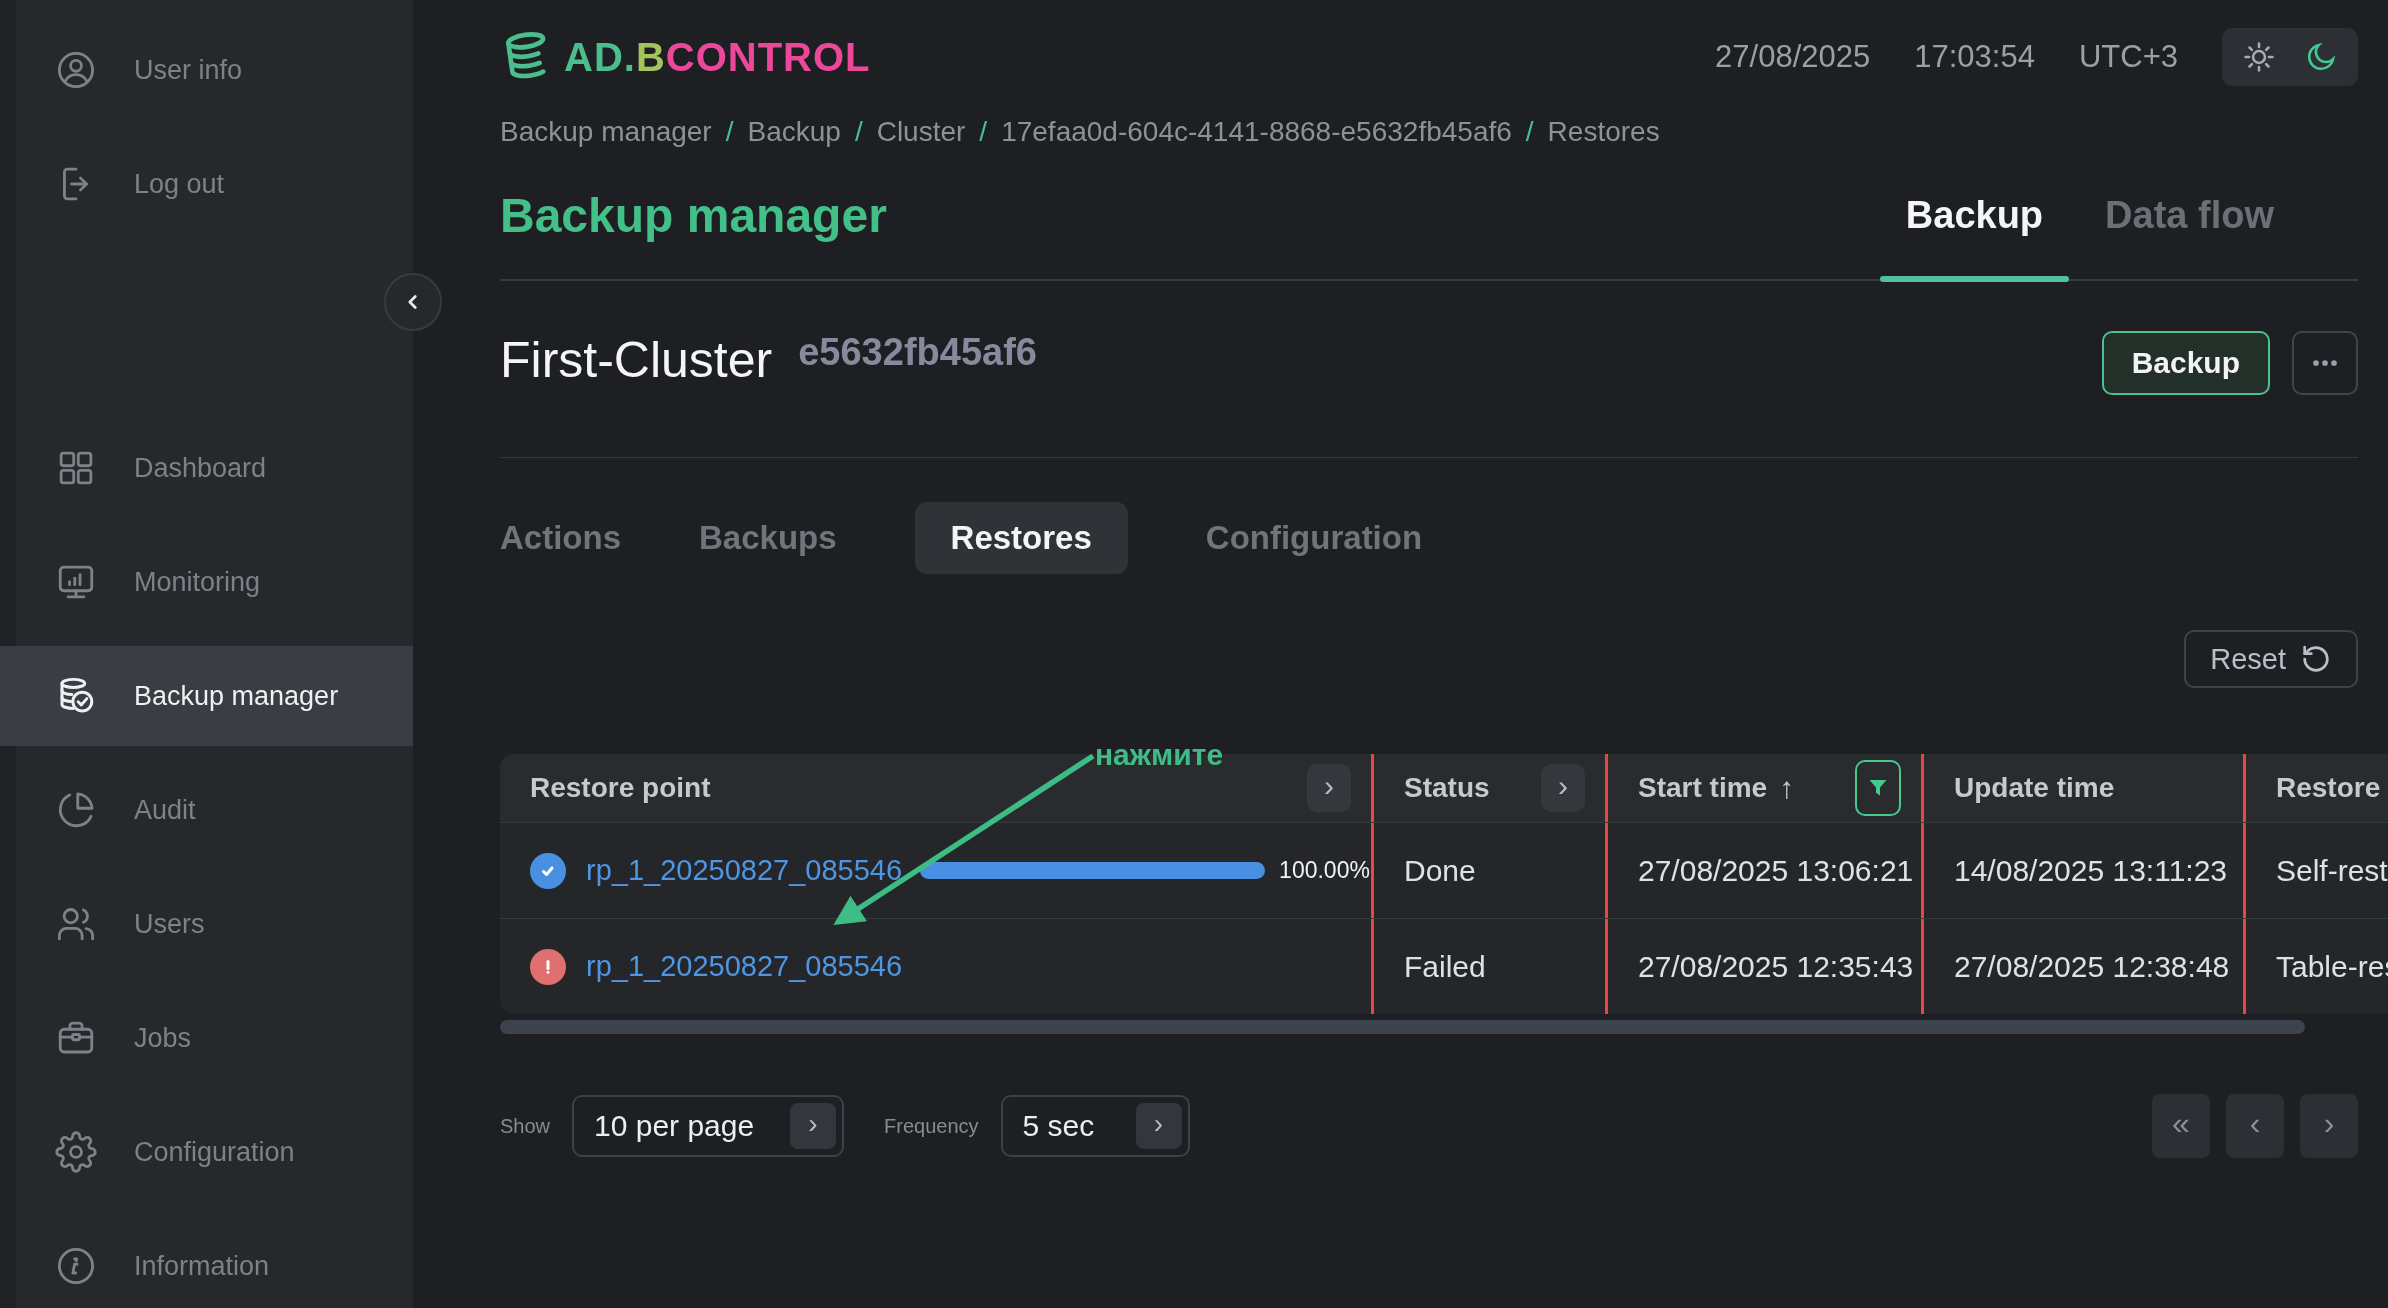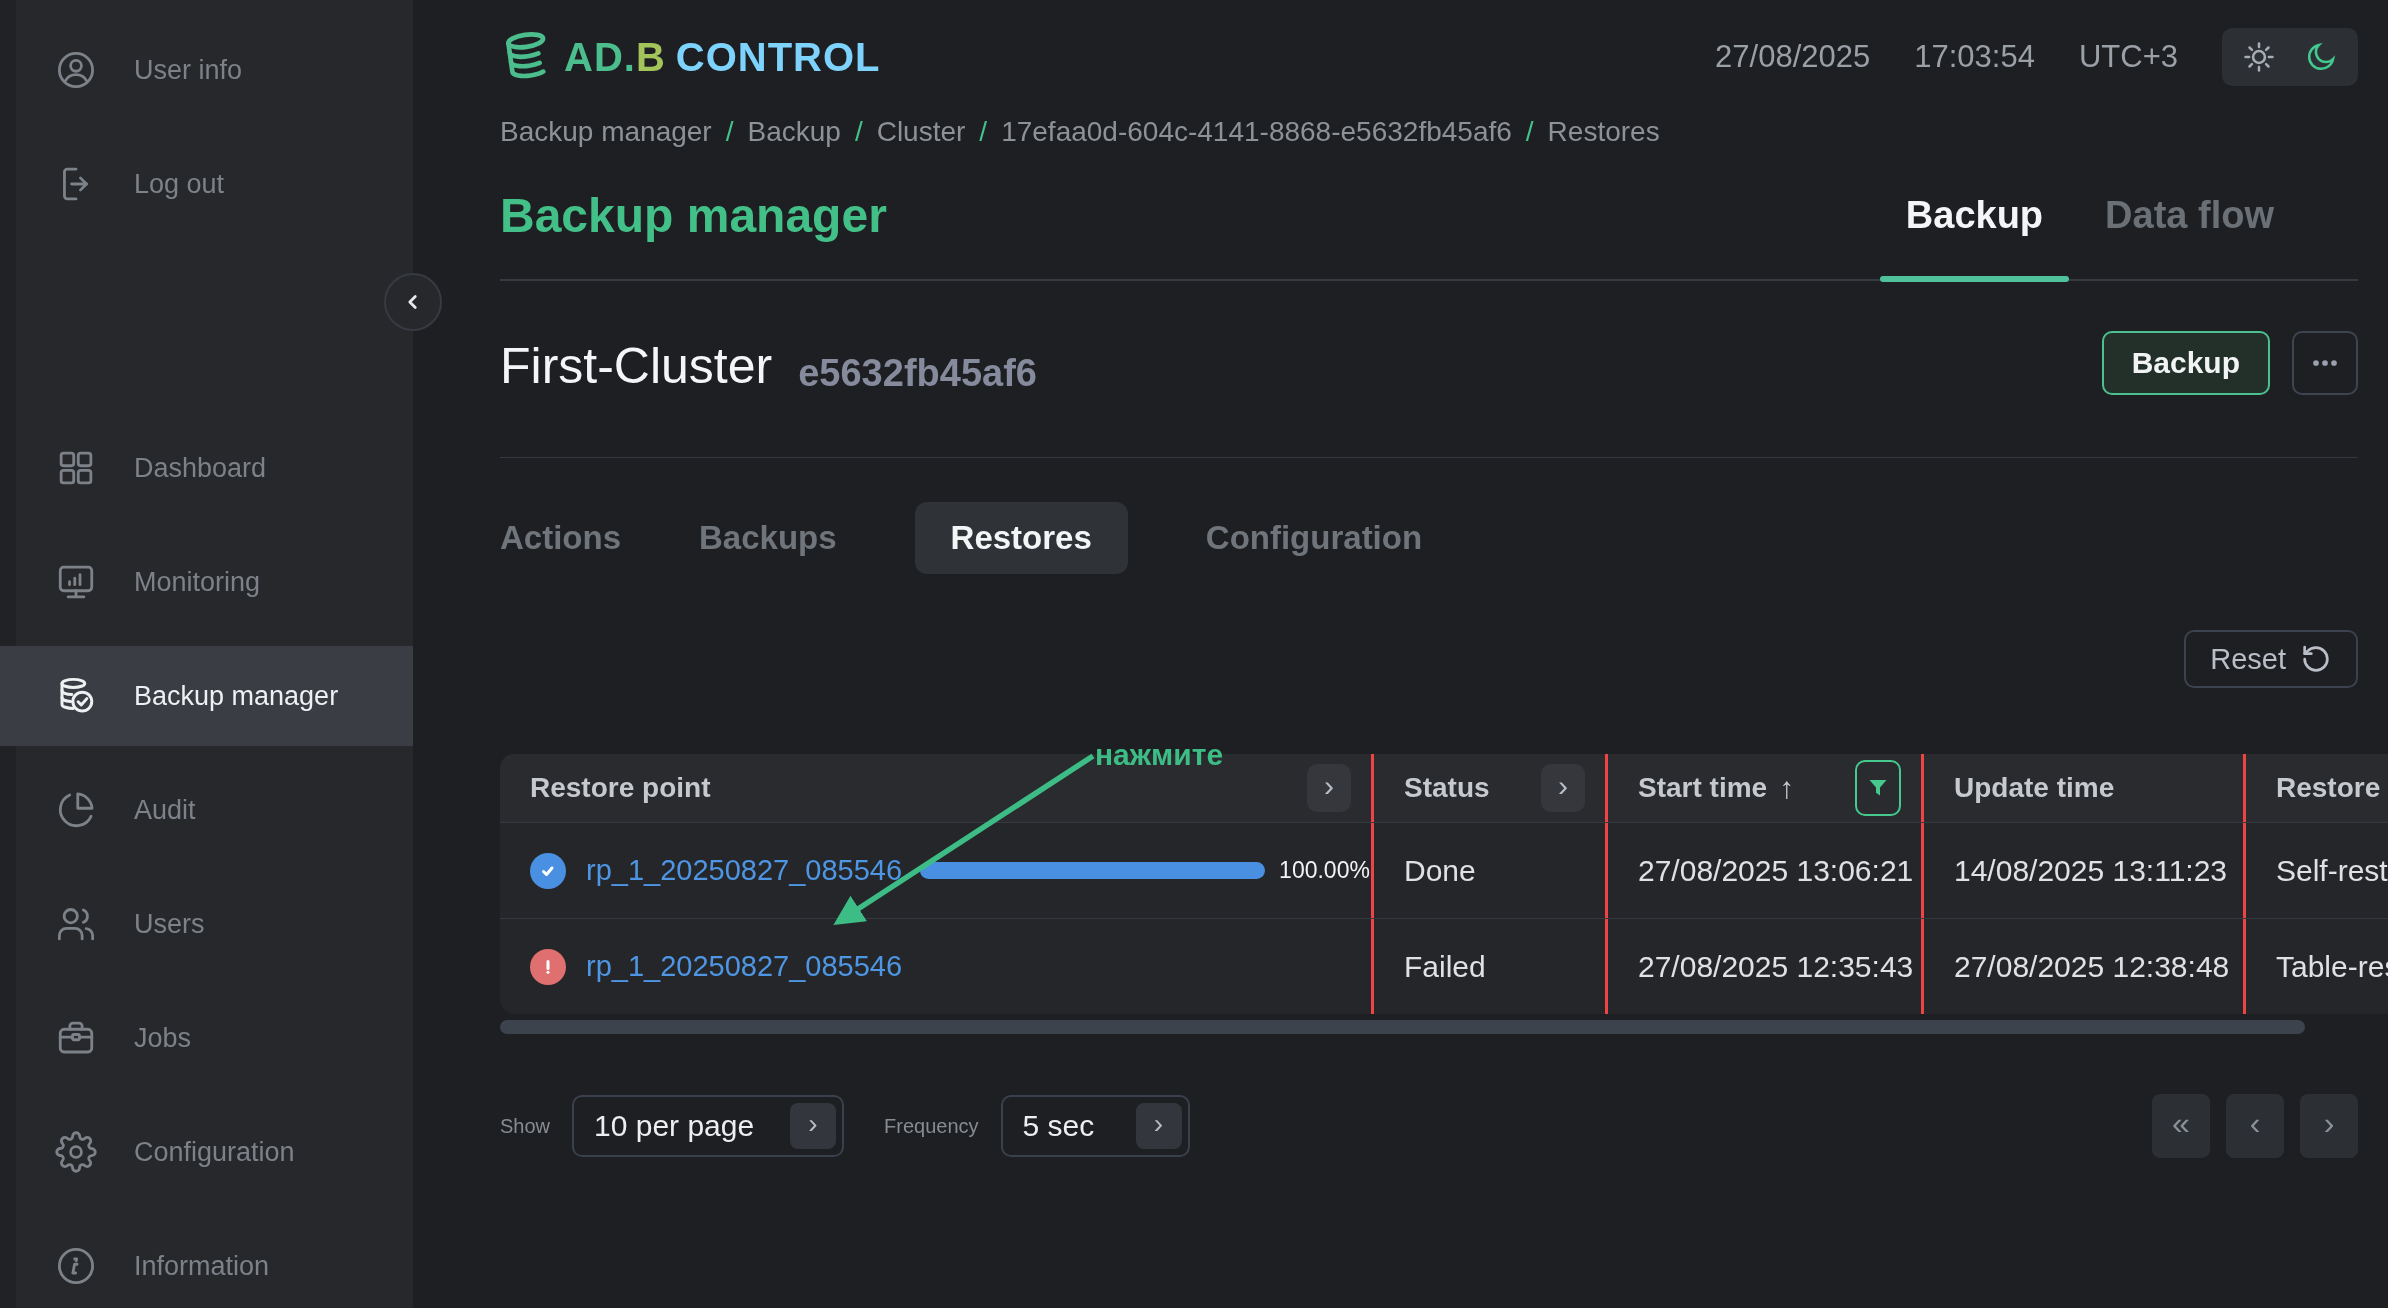--- a/index.html
+++ b/index.html
@@ -38,38 +38,38 @@
   }
   .collapse-btn svg { width:22px; height:22px; stroke:#e8eaec; stroke-width:3; fill:none; stroke-linecap:round; stroke-linejoin:round; }
 
   
   .main { flex:1; height:100%; position:relative; padding:0 30px 0 87px; overflow:hidden; }
 
   .topbar { margin-top:24px; height:66px; display:flex; align-items:center; }
   .logo { display:flex; align-items:center; gap:6px; }
   .logo svg { width:56px; height:56px; transform:rotate(-8deg); margin-right:2px; }
   .logo-text { font-size:40px; font-weight:bold; letter-spacing:1px; }
-  .lg-green { color:#4cbd8d; } .lg-lime { color:#a3c35b; } .lg-white { color:#7dd3fc; margin-left:10px; }
+  .lg-green { color:#4cbd8d; } .lg-lime { color:#a3c35b; } .lg-white { color:#ec4899; }
   .topbar-right { margin-left:auto; display:flex; align-items:center; gap:44px; color:#9ba0a7; font-size:31px; }
   .theme-toggle { background:#2c2f34; border-radius:10px; padding:12px 20px; display:flex; align-items:center; gap:28px; }
   .theme-toggle svg { width:34px; height:34px; fill:none; stroke-width:1.8; stroke-linecap:round; cursor:pointer; }
   .sun-ic { stroke:#a7acb2; } .moon-ic { stroke:#41c98f; }
 
   .breadcrumb { margin-top:26px; font-size:28px; color:#8d9298; display:flex; align-items:center; flex-wrap:nowrap; white-space:nowrap; }
   .crumb { cursor:pointer; }
   .crumb-sep { color:#45c28c; margin:0 14px; }
 
   .title-row { margin-top:40px; display:flex; align-items:flex-start; justify-content:space-between; border-bottom:2px solid #363b42; padding-bottom:0; position:relative; }
   .page-title { color:#43c088; font-size:48px; font-weight:bold; padding-bottom:36px; }
   .tabs { display:flex; gap:10px; margin-right:58px; }
   .tab { font-size:38px; font-weight:bold; color:#6b7076; padding:6px 26px 42px; position:relative; cursor:pointer; }
   .tab.active { color:#f4f5f6; }
   .tab.active::after { content:""; position:absolute; left:0; right:0; bottom:-3px; height:6px; background:#4fc29b; border-radius:3px; }
 
-  .cluster-row { margin-top:50px; display:flex; align-items:flex-end; }
+  .cluster-row { margin-top:50px; display:flex; align-items:flex-start; }
   .cluster-name { font-size:50px; font-weight:400; color:#f4f5f6; }
   .cluster-id { font-size:38px; font-weight:bold; color:#858b9c; margin-left:26px; }
   .cluster-actions { margin-left:auto; display:flex; align-items:center; gap:22px; }
   .btn-backup { height:64px; padding:0 28px; border:2px solid #4cc08e; background:#233029; border-radius:10px; color:#f2f3f4; font-size:30px; font-weight:bold; font-family:inherit; cursor:pointer; }
   .btn-more { width:66px; height:64px; border:2px solid #3e4450; background:transparent; border-radius:10px; display:flex; align-items:center; justify-content:center; cursor:pointer; }
   .btn-more svg { width:36px; height:36px; fill:#9aa0ad; }
 
   .divider { margin-top:62px; height:1px; background:#34383e; }
 
   .subtabs { margin-top:44px; display:flex; align-items:center; gap:78px; }

